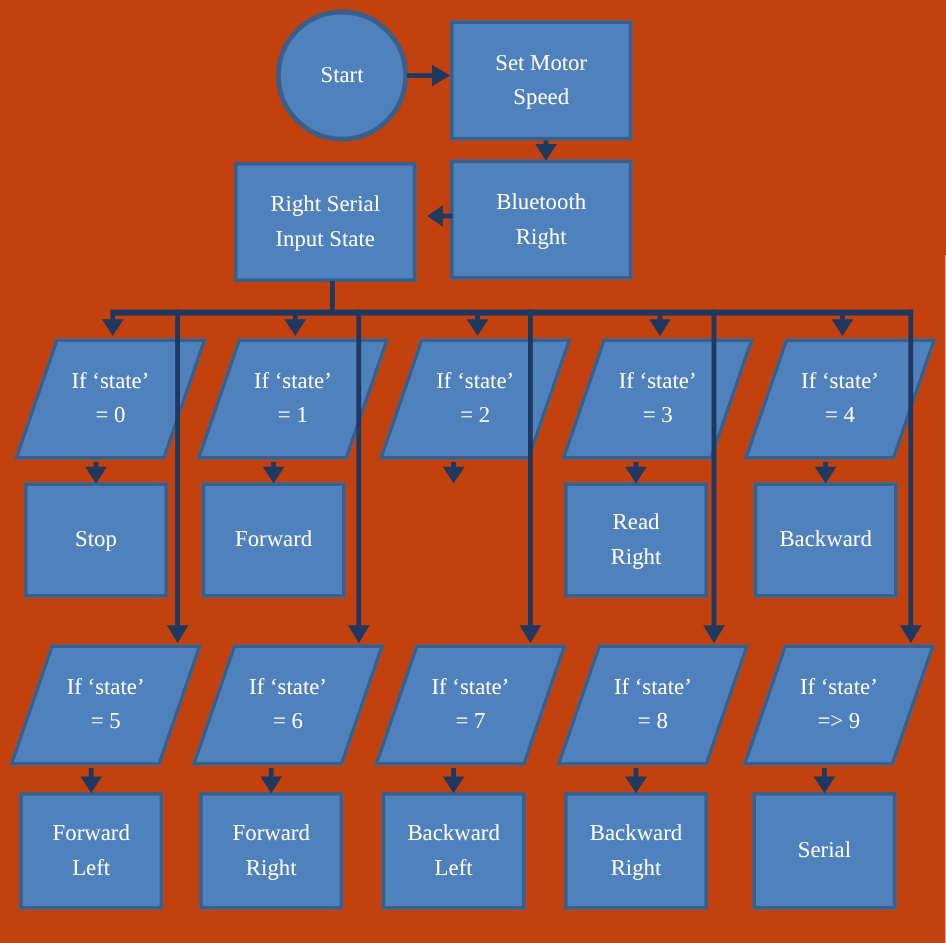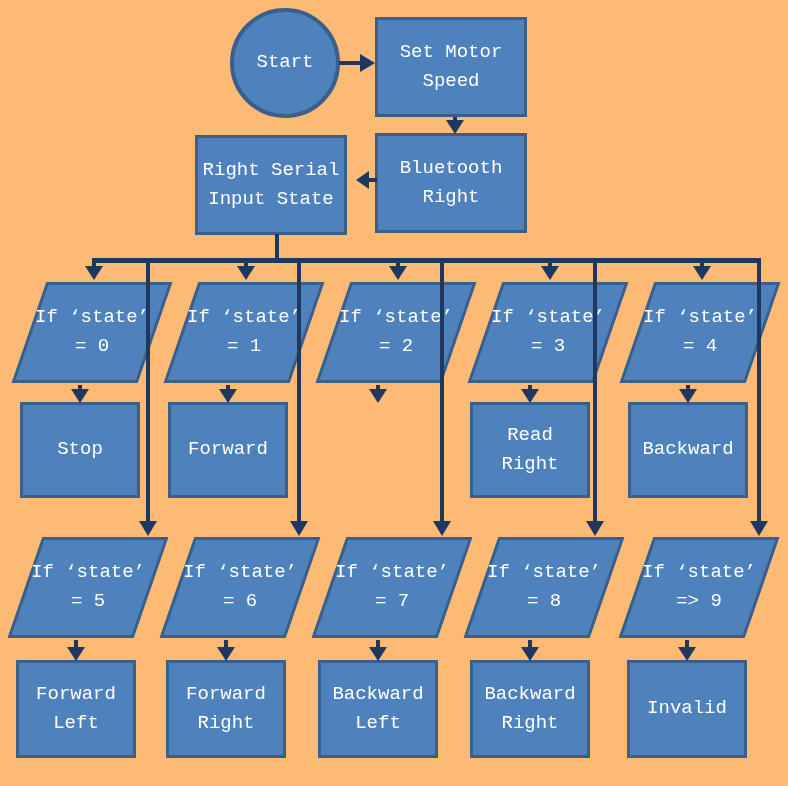--- a/index.html
+++ b/index.html
@@ -1,22 +1,22 @@
 <!DOCTYPE html>
 <html><head>
 <meta charset="utf-8">
 <style>
   html, body { margin: 0; padding: 0; background: #ffffff; }
   #canvas {
     position: relative;
     width: 788px;
     height: 786px;
-    background: #fdba74;
+    background: #c2410c;
     overflow: hidden;
-    font-family: Liberation Mono, monospace;
+    font-family: Liberation Serif, serif;
   }
   .shape {
     position: absolute;
     box-sizing: border-box;
     background: #4f81bc;
     border: 3px solid #3a5f8b;
     display: flex;
     align-items: center;
     justify-content: center;
     color: #ffffff;
@@ -204,16 +204,16 @@
   </div>
   <div class="shape act2" style="left:318px; top:660px;">
     <span>Backward
 Left</span>
   </div>
   <div class="shape act2" style="left:470px; top:660px;">
     <span>Backward
 Right</span>
   </div>
   <div class="shape act2" style="left:627px; top:660px;">
-    <span>Invalid</span>
+    <span>Serial</span>
   </div>
 
 </div>
 
 </body></html>

